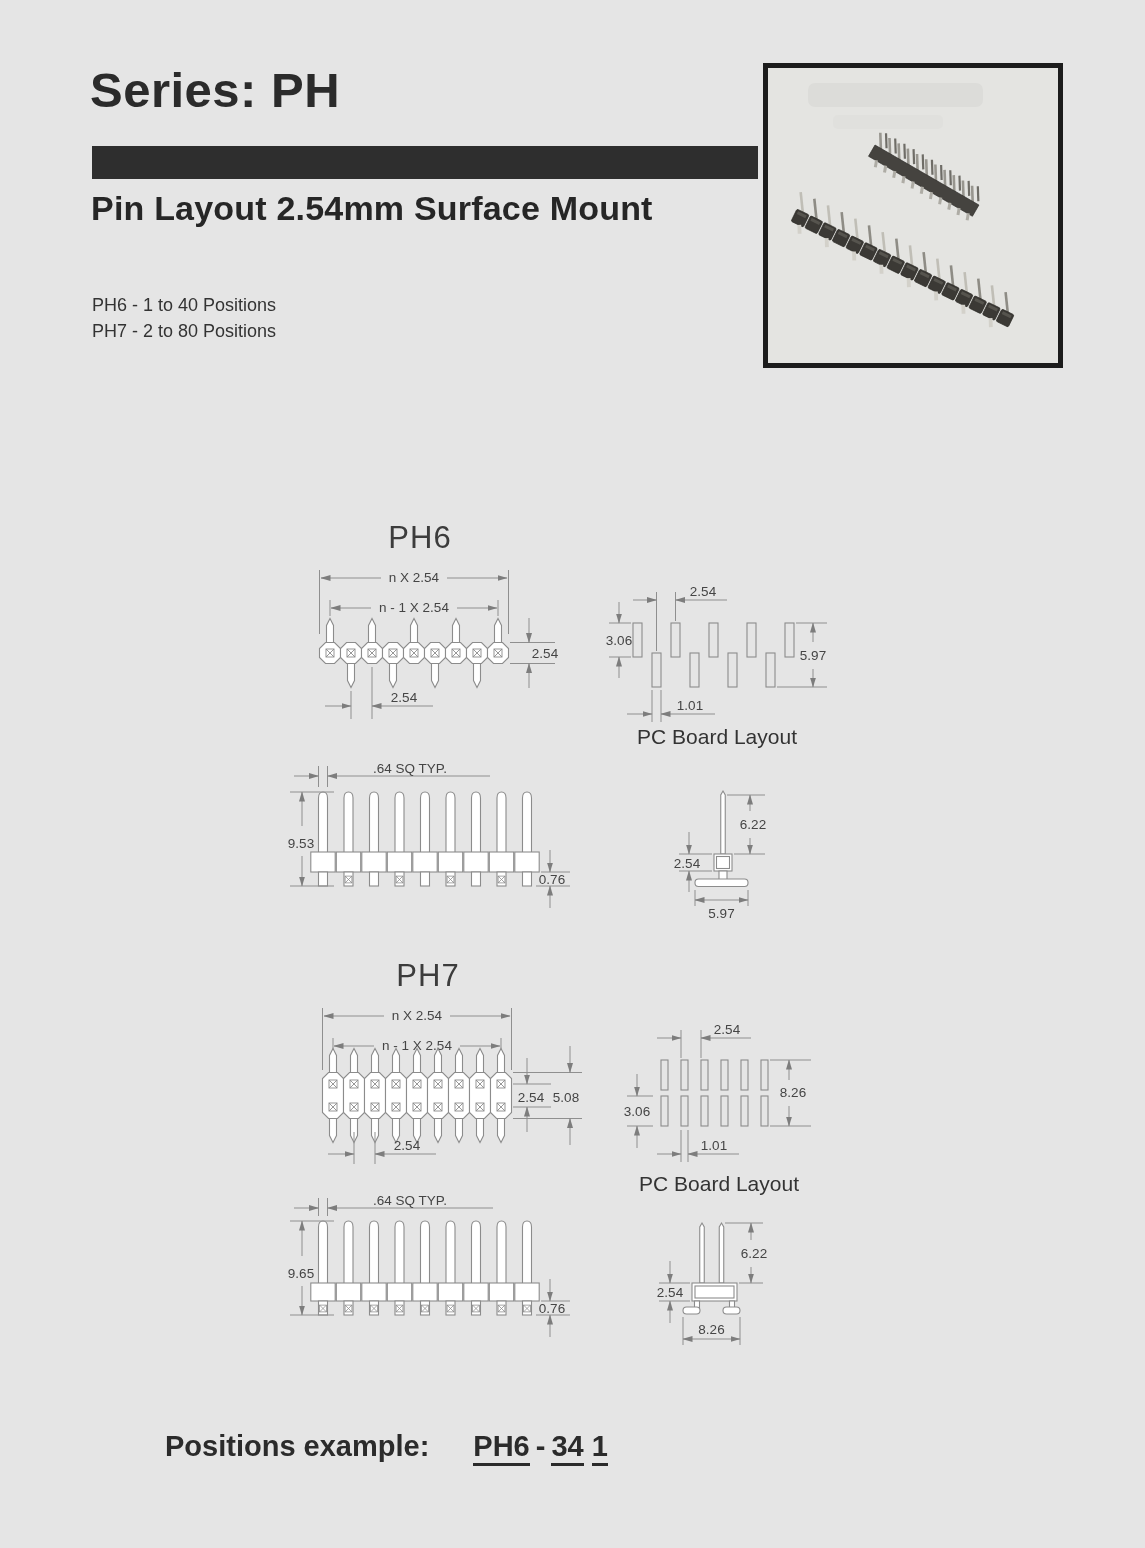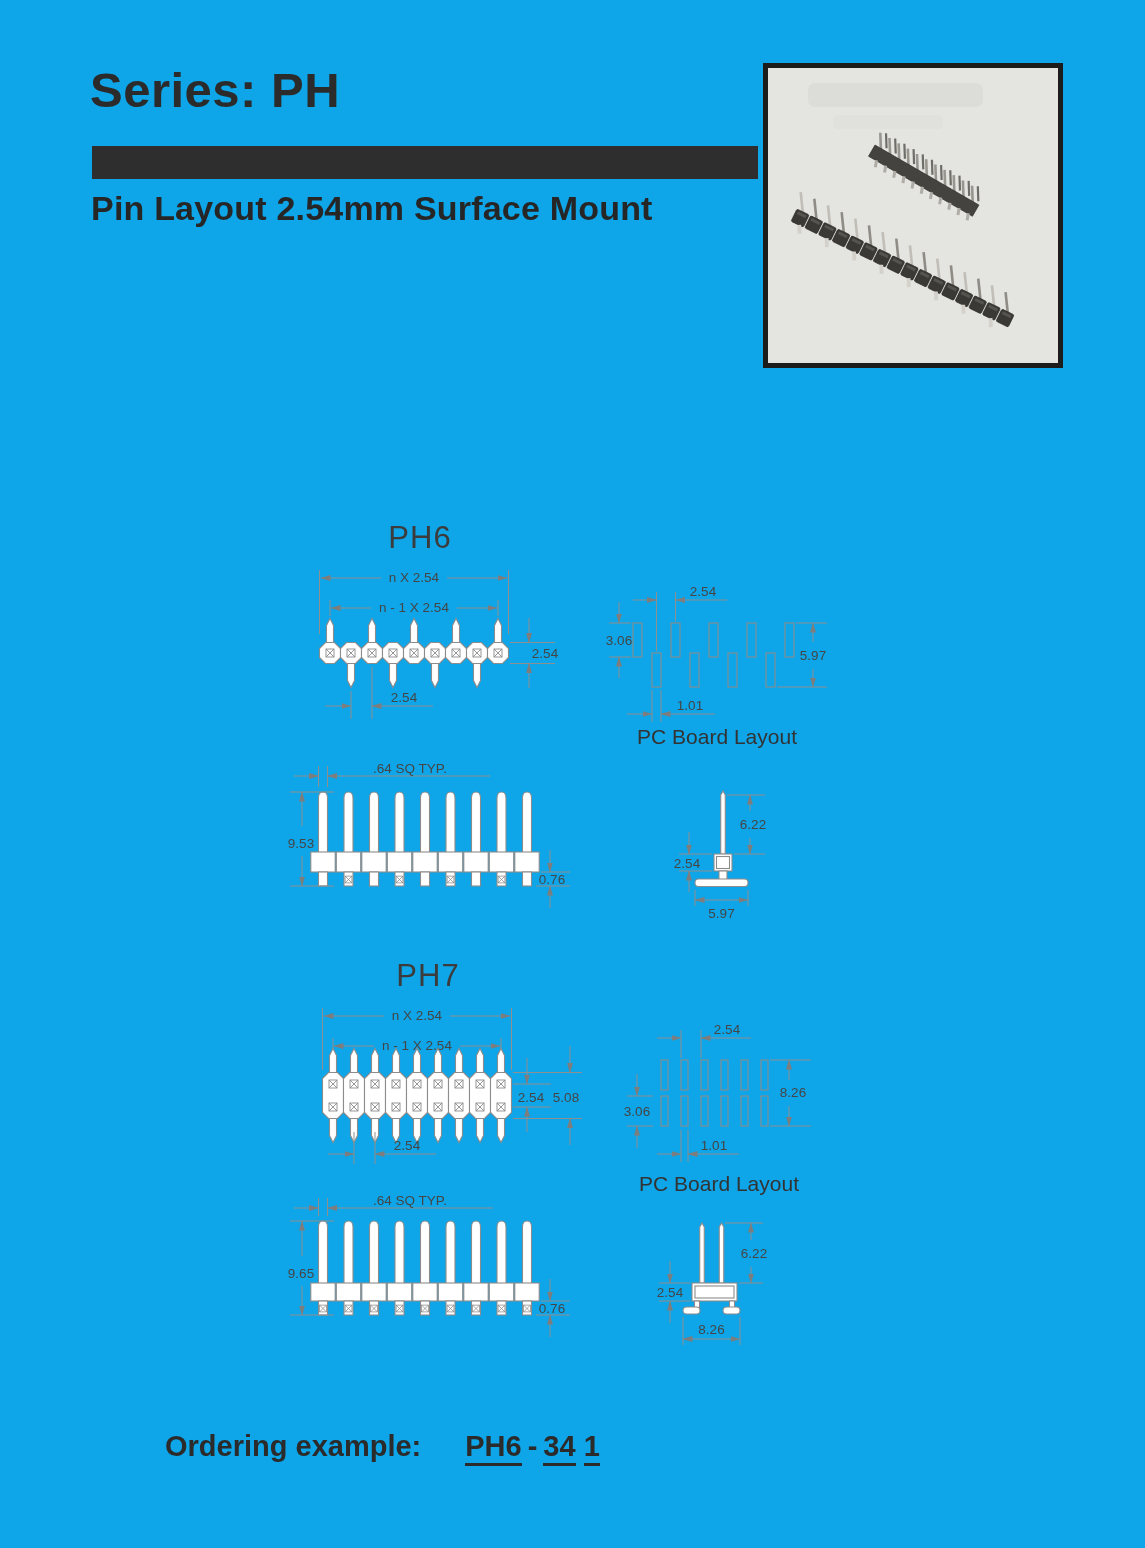--- a/index.html
+++ b/index.html
@@ -1,16 +1,16 @@
 <!DOCTYPE html>
 <html><head>
 <meta charset="utf-8">
 <style>
   html,body{margin:0;padding:0;background:#ffffff;}
-  .page{position:relative;width:1145px;height:1548px;background:#0ea5e9;overflow:hidden;
+  .page{position:relative;width:1145px;height:1548px;background:#e5e5e5;overflow:hidden;
         font-family:"Liberation Sans",sans-serif;color:#2b2b2b;}
   .abs{position:absolute;}
   .series-title{left:90px;top:62px;font-size:49px;font-weight:bold;color:#2b2b2b;letter-spacing:0.5px;}
   .divider-bar{left:92px;top:146px;width:666px;height:33px;background:#2e2e2e;}
   .product-title{left:91px;top:189px;font-size:34px;font-weight:bold;color:#262626;letter-spacing:0.2px;}
   .ranges{left:92px;top:292px;font-size:18px;color:#333;line-height:26px;}
   .dtitle{font-size:31px;color:#3c3c3c;width:160px;text-align:center;letter-spacing:1px;}
   .t6{left:340px;top:520px;}
   .t7{left:348px;top:958px;}
   .photo-frame{left:763px;top:63px;}
@@ -62,20 +62,24 @@
         </g>
       </g>
   </defs>
 </svg>
 
 <div class="page">
 
   <div class="abs series-title">Series: PH</div>
   <div class="abs divider-bar"></div>
   <div class="abs product-title">Pin Layout 2.54mm Surface Mount</div>
+  <div class="abs ranges">
+    <div>PH6 - 1 to 40 Positions</div>
+    <div>PH7 - 2 to 80 Positions</div>
+  </div>
 
   <svg class="abs photo-frame" width="300" height="305" viewBox="0 0 300 305">
     <rect x="2.5" y="2.5" width="295" height="300" fill="#e4e4e1" stroke="#1c1c1c" stroke-width="5"></rect>
     <rect x="45" y="20" width="175" height="24" rx="7" fill="#dcdcd9"></rect>
     <rect x="70" y="52" width="110" height="14" rx="5" fill="#e0e0dd"></rect>
     <g transform="translate(112,82) rotate(30)">
       <g id="phA-pins">
           <rect x="-1.1" y="-15" width="2.2" height="15" fill="#6f6d67" transform="translate(11.6,-3) rotate(-32)"></rect>
           <rect x="-1.1" y="-15" width="2.2" height="15" fill="#6f6d67" transform="translate(22.200000000000003,-3) rotate(-32)"></rect>
           <rect x="-1.1" y="-15" width="2.2" height="15" fill="#6f6d67" transform="translate(32.8,-3) rotate(-32)"></rect>
@@ -471,16 +475,16 @@
     <path class="dl" d="M6,80 H37 M6,98 H37"></path>
     <line class="dl" x1="17" y1="58" x2="17" y2="80" marker-end="url(#arw)"></line>
     <line class="dl" x1="17" y1="120" x2="17" y2="98" marker-end="url(#arw)"></line>
     <text class="dim" x="17" y="94">2.54</text>
     <path class="dl" d="M30,114 V142 M87,114 V142"></path>
     <line class="dl" x1="30" y1="136" x2="87" y2="136" marker-start="url(#arw)" marker-end="url(#arw)"></line>
     <text class="dim" x="58.5" y="131">8.26</text>
   </svg>
 
   <div class="abs ordering">
-    <span>Ordering example:</span><span class="code"><span class="u">PH6</span><span class="sep">-</span><span class="u">34</span>&nbsp;<span class="u">1</span></span>
+    <span>Positions example:</span><span class="code"><span class="u">PH6</span><span class="sep">-</span><span class="u">34</span>&nbsp;<span class="u">1</span></span>
   </div>
 
 </div>
 
 </body></html>

